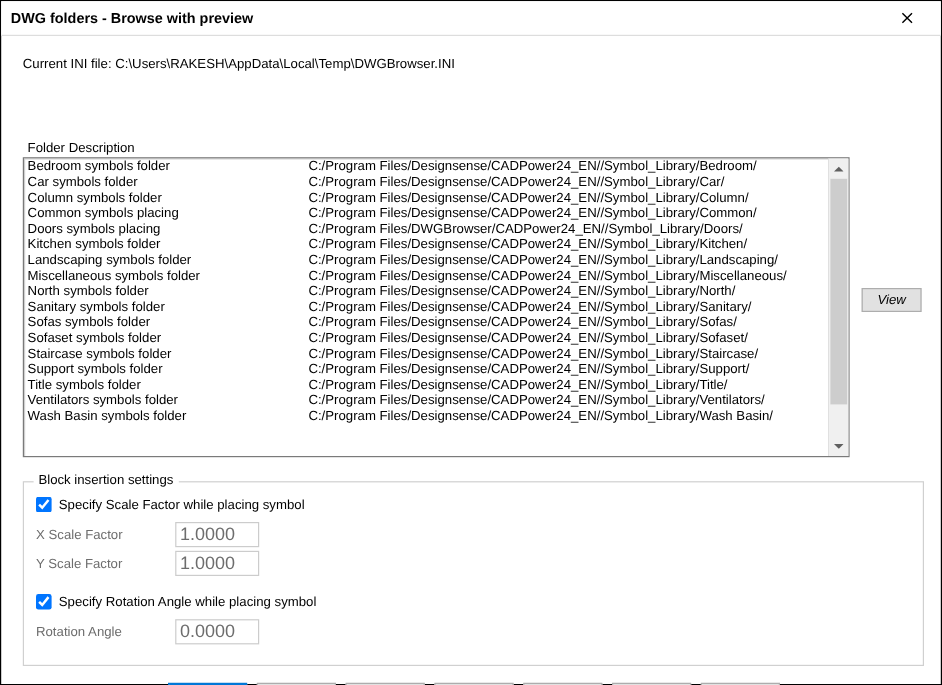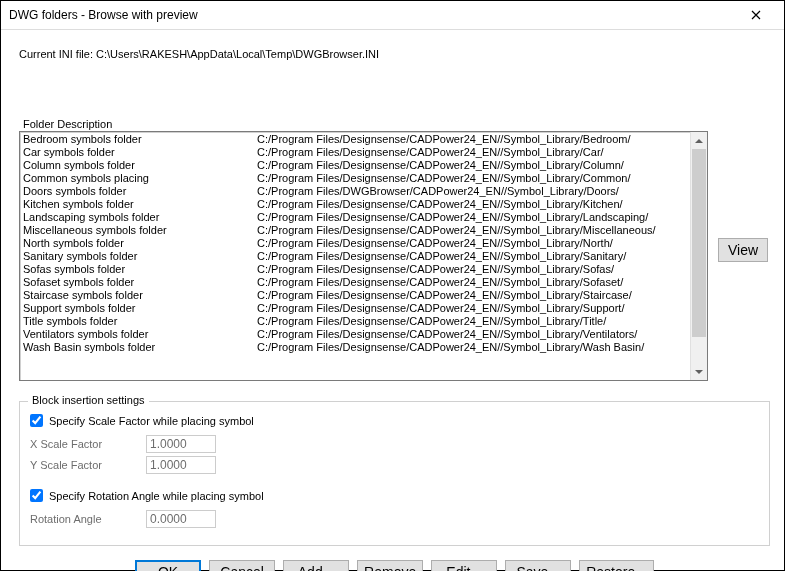--- a/index.html
+++ b/index.html
@@ -23,20 +23,21 @@
     height: 30px;
     display: flex;
     align-items: center;
     justify-content: space-between;
     padding: 0 8px 0 8px;
     border-bottom: 1px solid #ddd;
     background: #fff;
   }
   .titlebar .title {
     font-size: 12px;
+    font-weight: bold;
   }
   .titlebar .close {
     width: 40px;
     height: 28px;
     display: flex;
     align-items: center;
     justify-content: center;
     cursor: pointer;
   }
   .titlebar .close svg { width: 10px; height: 10px; }
@@ -111,26 +112,27 @@
     height: 88%;
     background: #cdcdcd;
   }
   .view-col {
     width: 54px;
     display: flex;
     justify-content: center;
   }
   button.win {
     font-family: inherit;
-    font-size: 14px;
+    font-size: 11px;
     background: #e1e1e1;
     border: 1px solid #adadad;
     padding: 3px 8px;
     min-width: 50px;
     cursor: pointer;
+    font-style: italic;
   }
   button.win.default {
     border: 1px solid #0078d7;
     outline: 1px solid #0078d7;
     outline-offset: -2px;
     background: #e1e1e1;
   }
   .fieldset {
     border: 1px solid #d0d0d0;
     margin-top: 20px;
@@ -163,21 +165,21 @@
     gap: 6px;
     margin: 3px 0;
   }
   .field-label {
     width: 110px;
     font-size: 11px;
     color: #6d6d6d;
   }
   .field-input {
     width: 70px;
-    font-size: 12px;
+    font-size: 15px;
     padding: 1px 3px;
     border: 1px solid #cccccc;
     background: #fff;
     color: #6d6d6d;
   }
   .gap { height: 10px; }
   .button-row {
     display: flex;
     justify-content: center;
     gap: 8px;
@@ -222,21 +224,21 @@
               </div>
               <div class="list-row">
                 <div class="col-desc">Column symbols folder</div>
                 <div class="col-path">C:/Program Files/Designsense/CADPower24_EN//Symbol_Library/Column/</div>
               </div>
               <div class="list-row">
                 <div class="col-desc">Common symbols placing</div>
                 <div class="col-path">C:/Program Files/Designsense/CADPower24_EN//Symbol_Library/Common/</div>
               </div>
               <div class="list-row">
-                <div class="col-desc">Doors symbols folder</div>
+                <div class="col-desc">Doors symbols placing</div>
                 <div class="col-path">C:/Program Files/DWGBrowser/CADPower24_EN//Symbol_Library/Doors/</div>
               </div>
               <div class="list-row">
                 <div class="col-desc">Kitchen symbols folder</div>
                 <div class="col-path">C:/Program Files/Designsense/CADPower24_EN//Symbol_Library/Kitchen/</div>
               </div>
               <div class="list-row">
                 <div class="col-desc">Landscaping symbols folder</div>
                 <div class="col-path">C:/Program Files/Designsense/CADPower24_EN//Symbol_Library/Landscaping/</div>
               </div>

